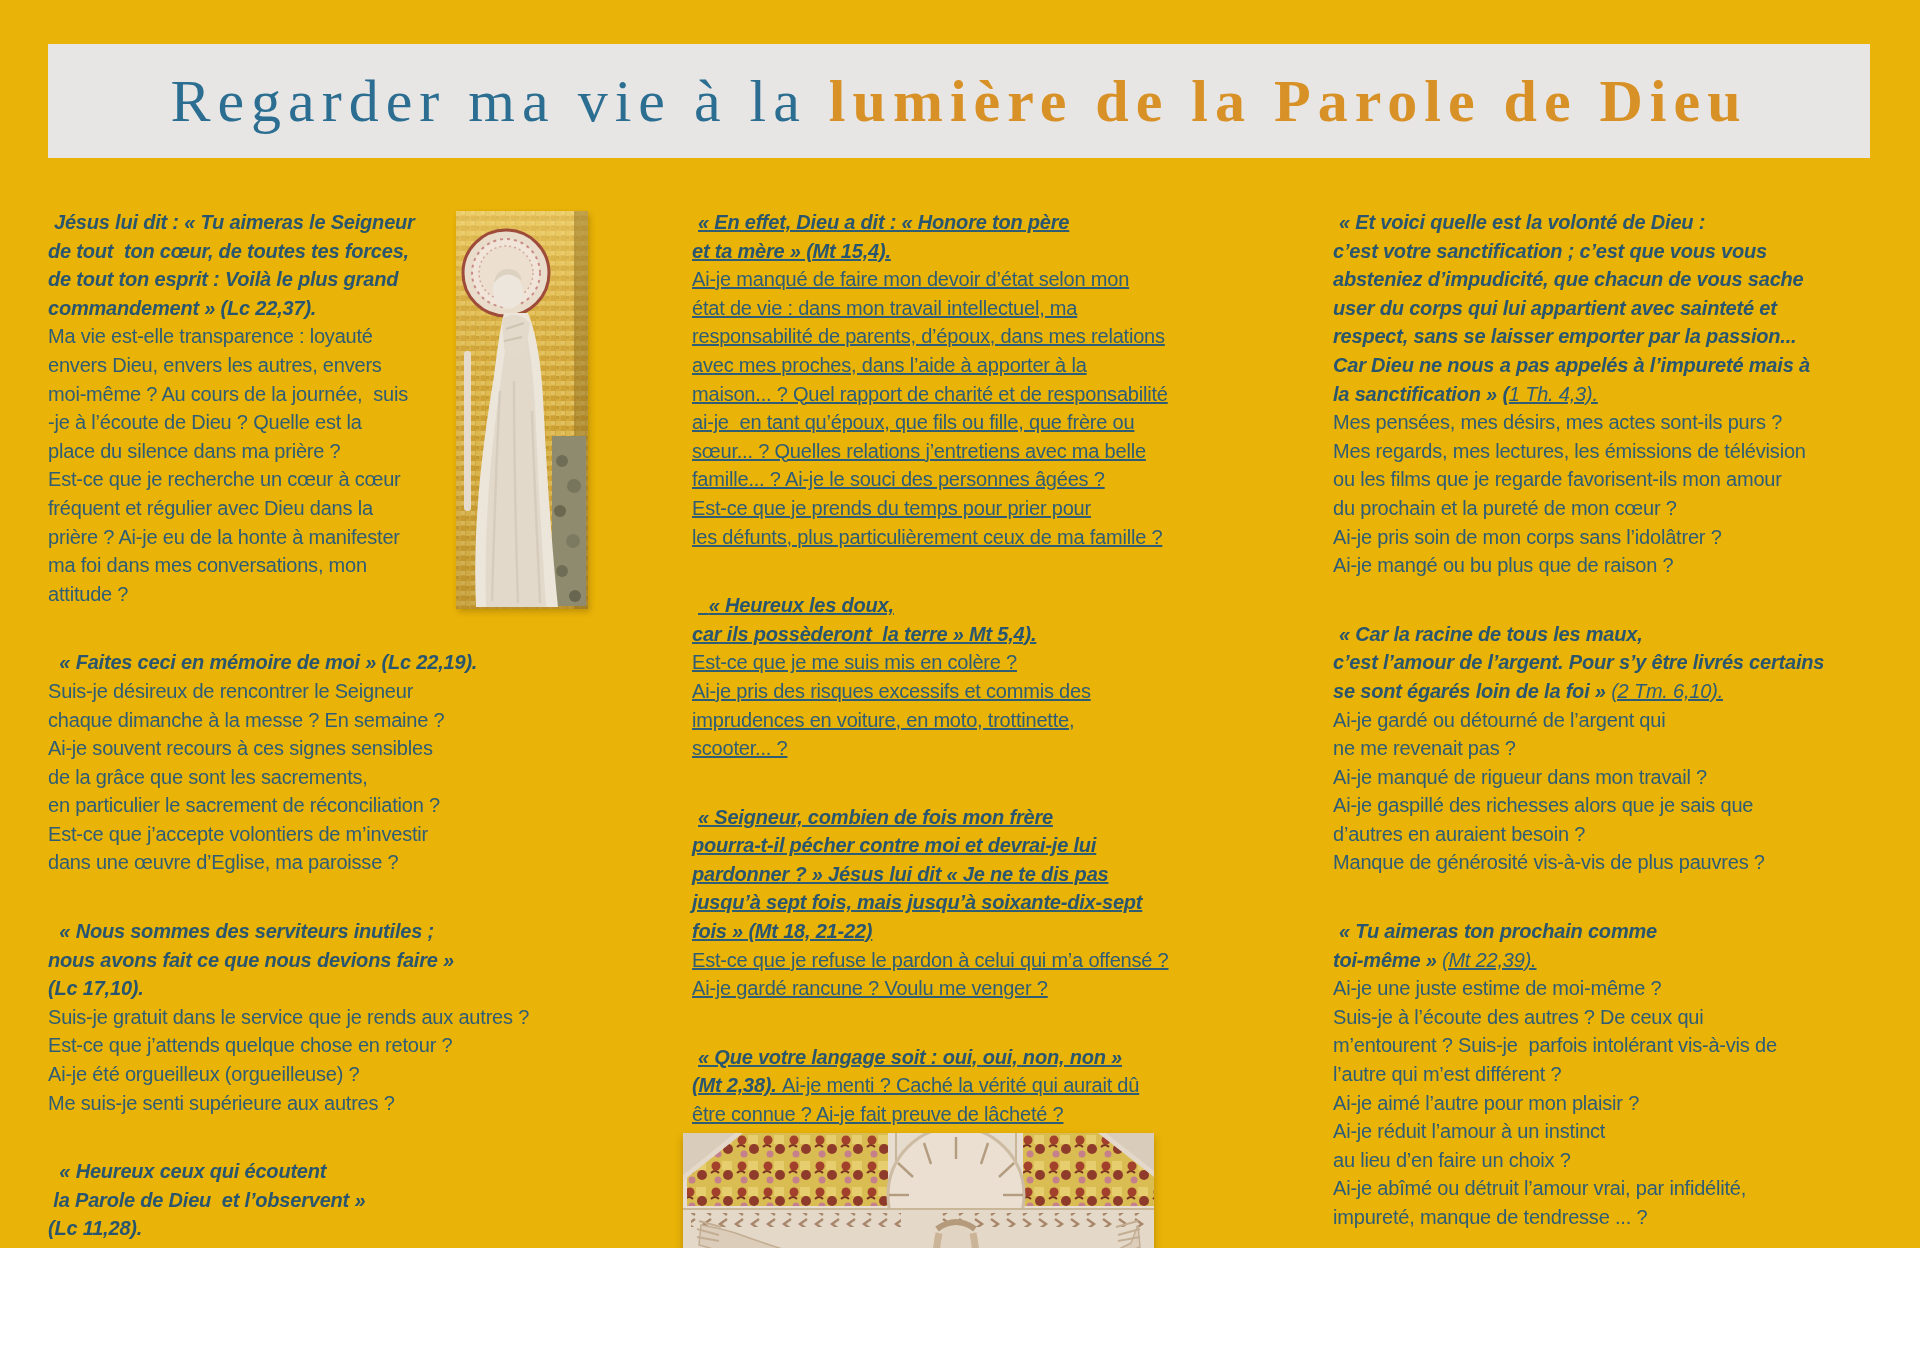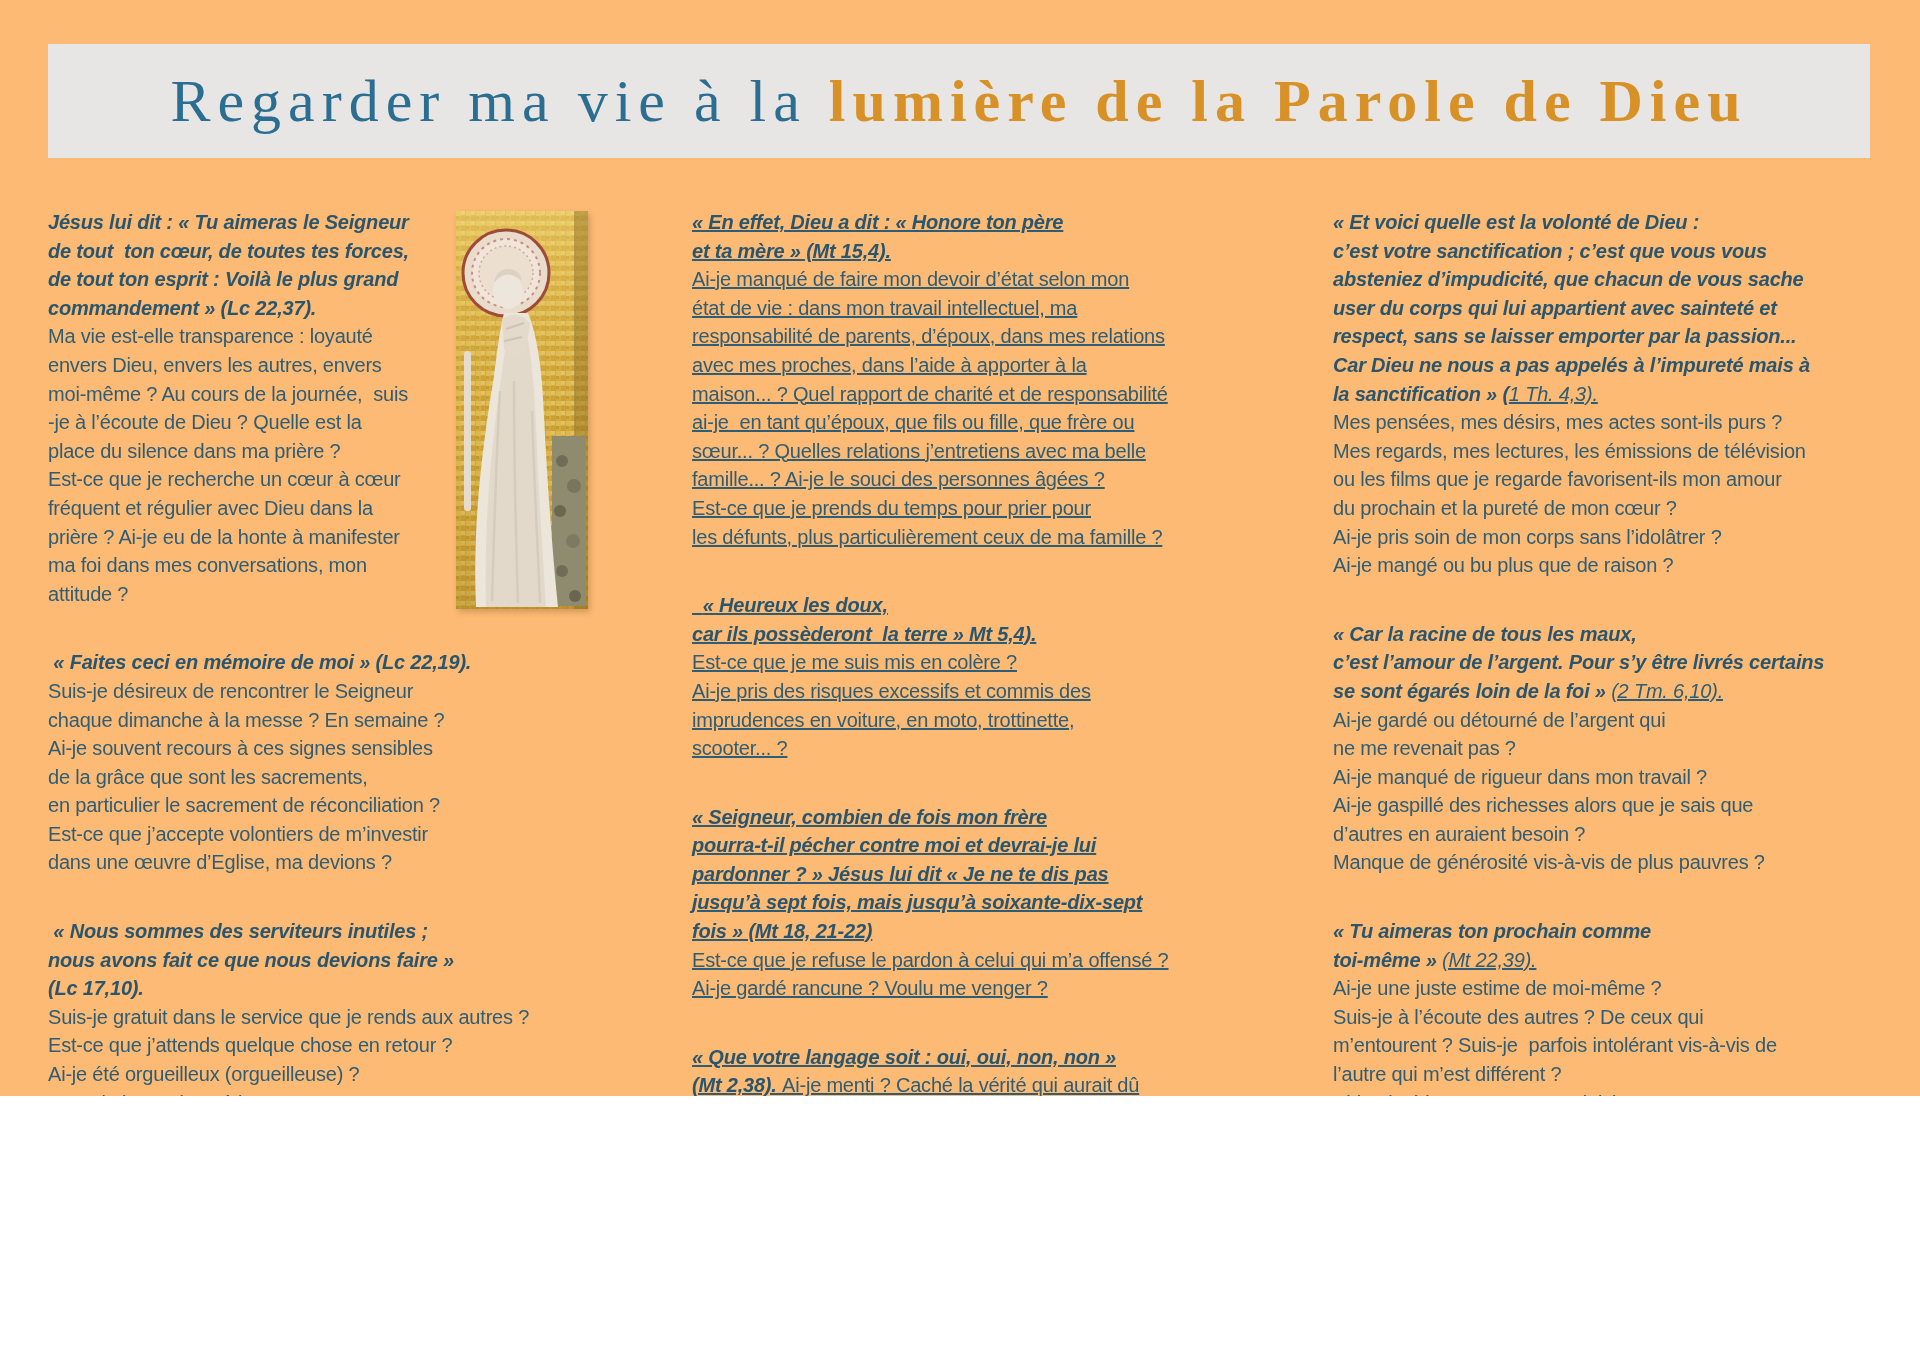--- a/index.html
+++ b/index.html
@@ -1,19 +1,19 @@
 <!DOCTYPE html>
 <html lang="fr"><head>
 <meta charset="utf-8">
 <style>
   html,body{margin:0;padding:0;background:#ffffff;}
   #page{
     position:relative;
-    width:1920px;height:1096px;
-    background:#fdba74;
+    width:1920px;height:1248px;
+    background:#eab308;
     overflow:hidden;
     font-family:"Liberation Sans","DejaVu Sans",sans-serif;
   }
   
   #banner{
     position:absolute;left:48px;top:44px;width:1822px;height:114px;
     background:#e7e6e4;
     display:flex;align-items:center;justify-content:center;
   }
   #banner h1{
@@ -29,21 +29,21 @@
     position:absolute;top:208px;
     color:#2e5d75;
     font-size:20px;line-height:28.6px;
     letter-spacing:-0.2px;
   }
   #col-left{left:48px;width:545px;}
   #col-middle{left:692px;width:560px;text-decoration:underline;}
   #col-right{left:1333px;width:540px;}
   .para{margin:0 0 40px 0;white-space:pre-wrap;}
   .para:last-child{margin-bottom:0;}
-  .q{font-weight:bold;font-style:italic;color:#29566e;}
+  .q{font-weight:bold;font-style:italic;color:#29566e;margin-left:6px;}
   .ref{font-style:italic;text-decoration:underline;}
   
   #statue{position:absolute;left:456px;top:211px;width:132px;height:398px;
     box-shadow:2px 3px 6px rgba(0,0,0,.18);}
   #crucifix{position:absolute;left:683px;top:1133px;width:471px;height:185px;
     box-shadow:0 4px 8px rgba(0,0,0,.22);}
   #ribbon{position:absolute;left:1325px;top:1297px;width:472px;height:12px;}
   svg{display:block;}
 </style>
 </head>
@@ -70,21 +70,21 @@
 prière ? Ai-je eu de la honte à manifester
 ma foi dans mes conversations, mon
 attitude ?</span></p>
       <p class="para"><span class="q"> « Faites ceci en mémoire de moi » (Lc 22,19).
 </span><span>Suis-je désireux de rencontrer le Seigneur
 chaque dimanche à la messe ? En semaine ?
 Ai-je souvent recours à ces signes sensibles
 de la grâce que sont les sacrements,
 en particulier le sacrement de réconciliation ?
 Est-ce que j’accepte volontiers de m’investir
-dans une œuvre d’Eglise, ma devions ?</span></p>
+dans une œuvre d’Eglise, ma paroisse ?</span></p>
       <p class="para"><span class="q"> « Nous sommes des serviteurs inutiles ;
 nous avons fait ce que nous devions faire »
 (Lc 17,10).
 </span><span>Suis-je gratuit dans le service que je rends aux autres ?
 Est-ce que j’attends quelque chose en retour ?
 Ai-je été orgueilleux (orgueilleuse) ?
 Me suis-je senti supérieure aux autres ?</span></p>
       <p class="para"><span class="q"> « Heureux ceux qui écoutent
  la Parole de Dieu  et l’observent »
 (Lc 11,28).

